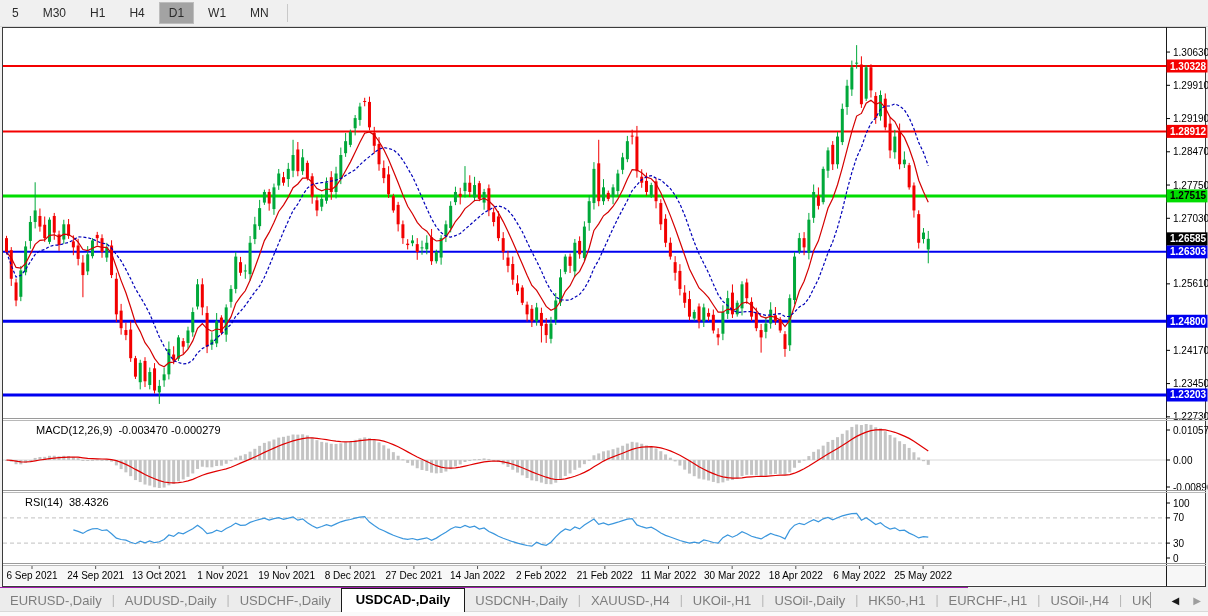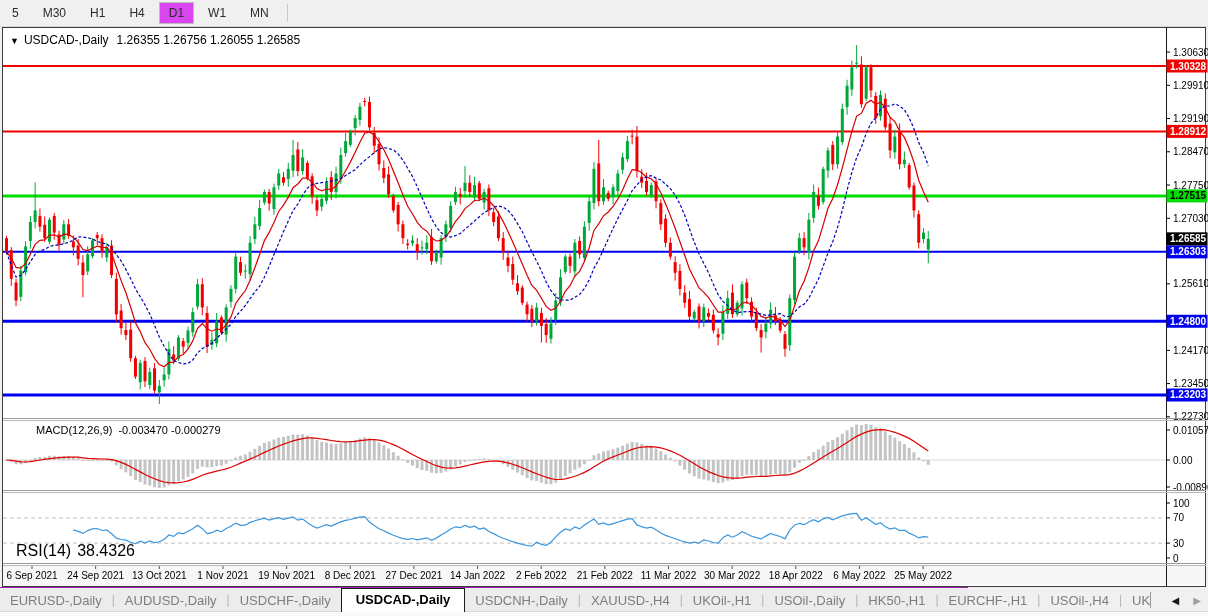--- a/index.html
+++ b/index.html
@@ -5,29 +5,29 @@
   html,body{margin:0;padding:0;width:1208px;height:616px;overflow:hidden;
     background:#f0f0f0;font-family:"Liberation Sans",sans-serif;}
   .abs{position:absolute;}
   #app{position:relative;width:1208px;height:616px;}
 
   
   #toolbar{left:0;top:0;width:1208px;height:26px;background:#f0f0f0;
     border-bottom:1px solid #d9d9d9;display:flex;align-items:center;z-index:5;}
   .tf-btn{font-size:12px;color:#2b2b2b;padding:3px 9px;margin:0 2px;border:1px solid transparent;
     cursor:default;white-space:nowrap;}
-  .tf-btn.active{background:#d946ef;border:1px solid #bdbdbd;}
+  .tf-btn.active{background:#a3a3a3;border:1px solid #bdbdbd;}
   .tb-sep{width:1px;height:18px;background:#c9c9c9;margin:0 6px;}
 
   
   #chart-title{left:10px;top:33px;font-size:12px;color:#000;z-index:4;}
   #chart-title .tri{font-size:9px;margin-right:5px;}
   #chart-title .num{margin-left:8px;}
   #macd-label{left:8px;top:424px;font-size:11px;color:#000;z-index:4;padding-left:28px;}
-  #rsi-label{left:16px;top:496px;font-size:16px;color:#000;z-index:4;margin-top:46px;}
+  #rsi-label{left:25px;top:496px;font-size:11px;color:#000;z-index:4;}
   #macd-label span,#rsi-label span{margin-right:6px;}
 
   
   #tabbar{left:0;top:587px;width:968px;height:29px;background:#ececec;z-index:5;
     border-top:1px solid #a21caf;}
   #tabstrip-bottom{left:0;top:23px;width:1208px;height:6px;background:#fafafa;
     border-top:1px solid #d9d9d9;}
   #tabs{left:0;top:0;width:1150px;height:24px;display:flex;align-items:center;overflow:hidden;}
   .tab{font-size:13px;color:#7d7d7d;padding:3px 10px;white-space:nowrap;cursor:default;}
   .tab.active{background:#ffffff;color:#000;font-weight:700;border:1px solid #1a1a1a;
@@ -745,23 +745,20 @@
         <text x="923.1" y="579" fill="#000" font-size="10px" font-family="&quot;Liberation Sans&quot;,sans-serif" text-anchor="middle">25 May 2022</text>
       </g>
       <line x1="3" x2="1206" y1="418.5" y2="418.5" stroke="#9a9a9a"></line>
       <line x1="3" x2="1206" y1="420.5" y2="420.5" stroke="#b8b8b8"></line>
       <line x1="3" x2="1206" y1="490.5" y2="490.5" stroke="#9a9a9a"></line>
       <line x1="3" x2="1206" y1="492.5" y2="492.5" stroke="#b8b8b8"></line>
       <line x1="3" x2="1206" y1="563.5" y2="563.5" stroke="#9a9a9a"></line>
       <line x1="3" x2="1206" y1="565.5" y2="565.5" stroke="#b8b8b8"></line>
     </svg>
 
-  <div id="chart-title" class="abs">
-    <span class="tri">▼</span><span>USDCAD-,Daily</span><span class="num">1.26355 1.26756 1.26055 1.26585</span>
-  </div>
 
   <div id="macd-label" class="abs">
     <span>MACD(12,26,9)</span><span>-0.003470 -0.000279</span>
   </div>
   <div id="rsi-label" class="abs">
     <span>RSI(14)</span><span>38.4326</span>
   </div>
 
   <div id="tabbar" class="abs">
     <div id="tabstrip-bottom" class="abs"></div>

